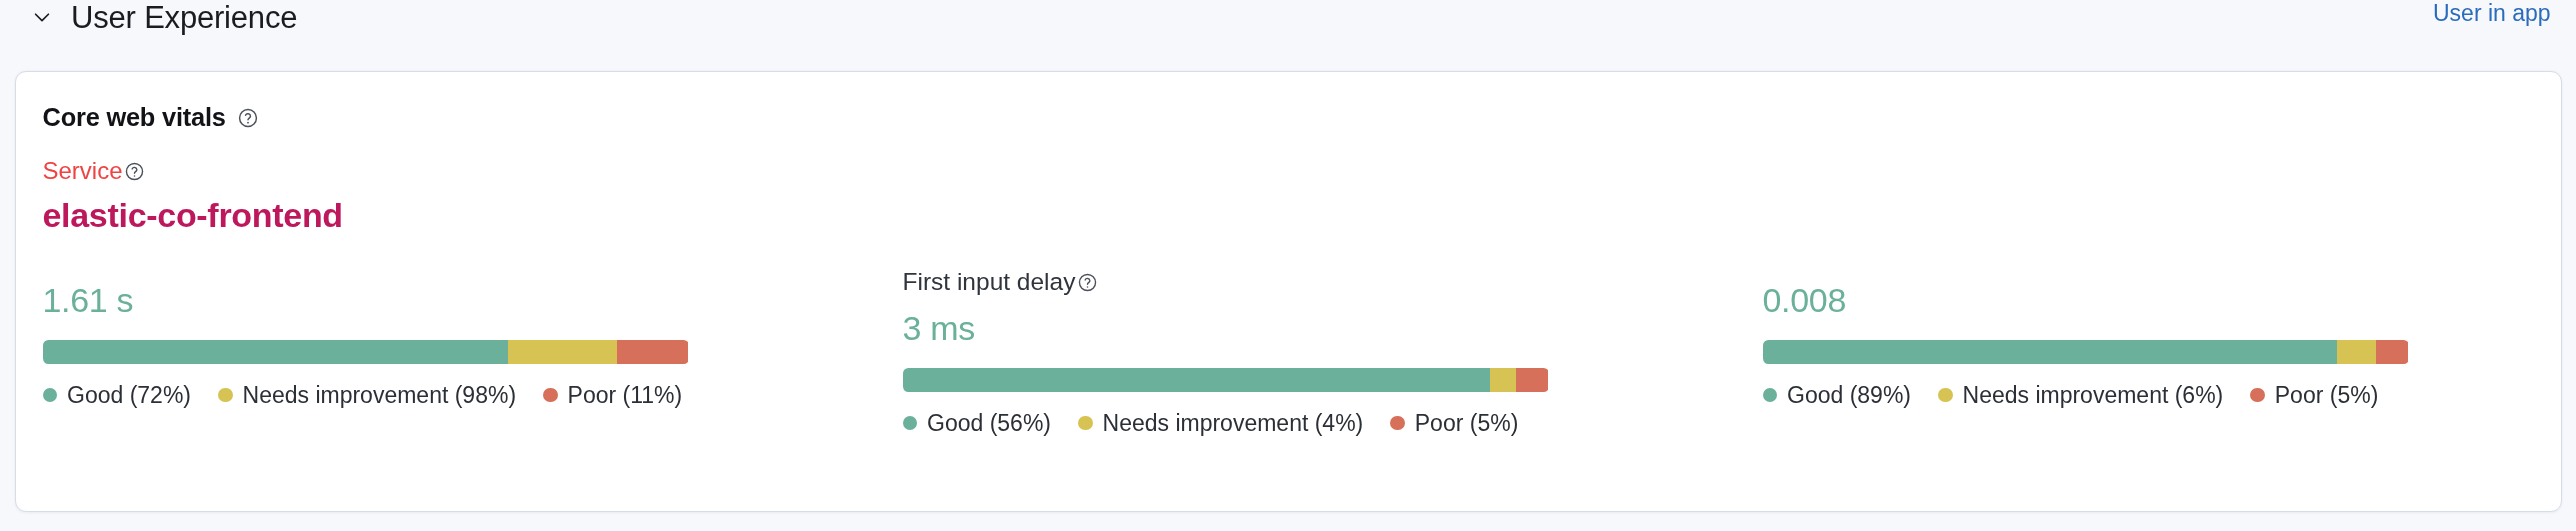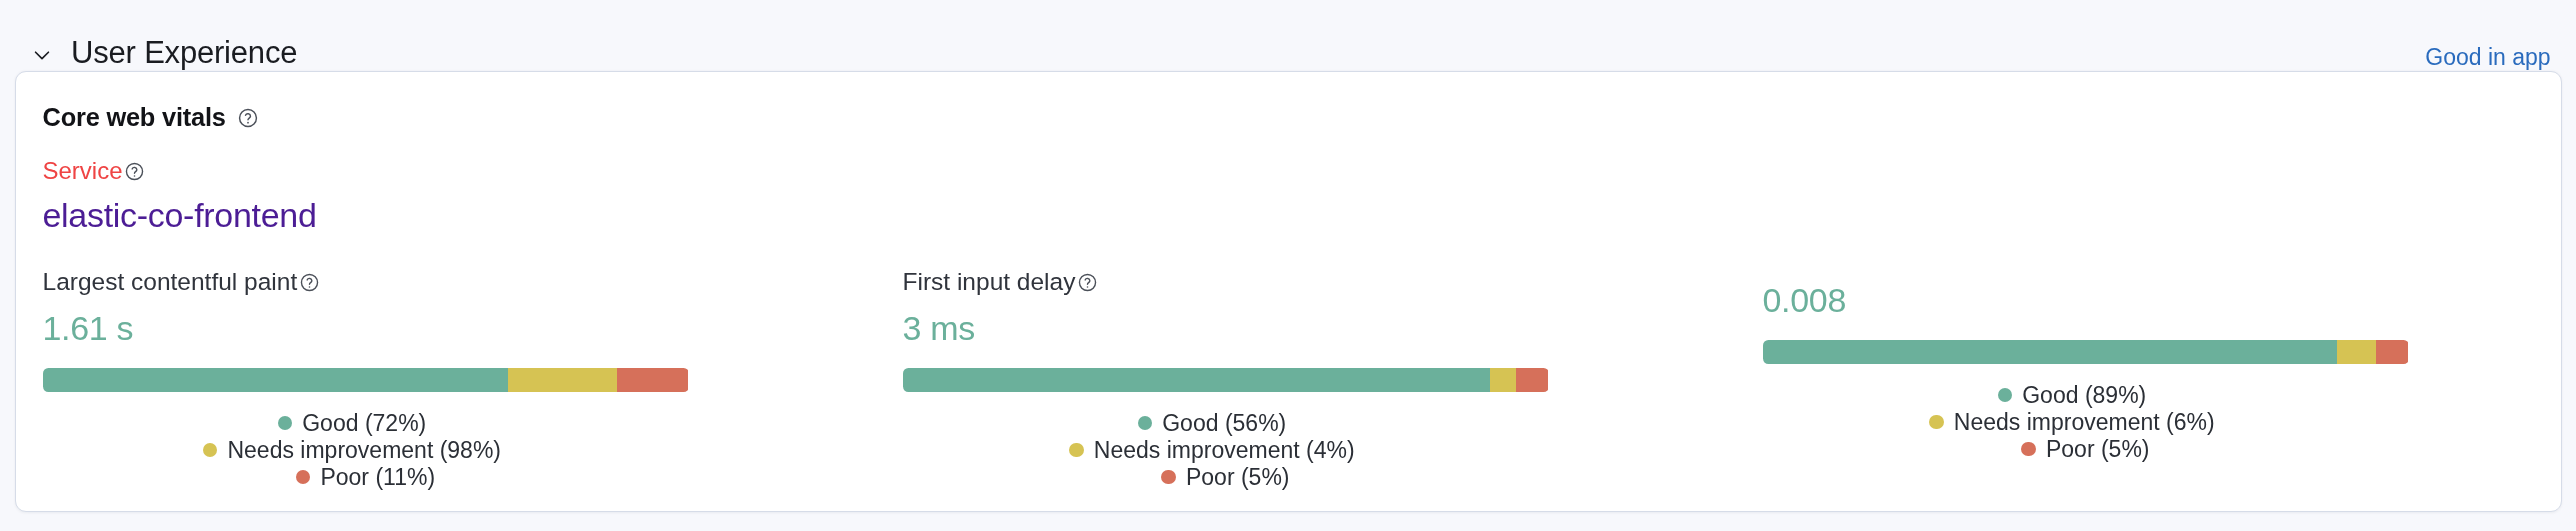--- a/index.html
+++ b/index.html
@@ -13,21 +13,21 @@
     font-family: "Liberation Sans", sans-serif;
     -webkit-font-smoothing: antialiased;
     color: #1a1c21;
     overflow: hidden;
   }
 
   
   .section-header {
     height: 71px;
     display: flex;
-    align-items: flex-end;
+    align-items: flex-start;
     padding: 0 20px 0 20px;
     box-sizing: border-box;
   }
   .chevron-btn {
     width: 33px;
     height: 33px;
     display: flex;
     align-items: center;
     justify-content: center;
     flex: 0 0 auto;
@@ -84,22 +84,22 @@
     margin-top: 25.4px;
     font-size: 24px;
     font-weight: 400;
     color: #ef4444;
   }
   .service-label .help { margin-left: 1.8px; }
 
   .service-value {
     margin-top: 11px;
     font-size: 34px;
-    font-weight: 400;
-    color: #4c1d95;
+    font-weight: 700;
+    color: #be185d;
     letter-spacing: -0.3px;
   }
 
   
   .metrics {
     display: flex;
     margin-top: 33px;
   }
   .metric {
     flex: 0 0 auto;
@@ -130,25 +130,24 @@
     border-radius: 5.4px;
     overflow: hidden;
     display: flex;
     width: 646px;
   }
   .seg { height: 100%; }
 
   .legend {
     margin-top: 18px;
     display: flex;
-    align-items: center;
+    align-items: flex-end;
     font-size: 23px;
     color: #2b2f36;
     white-space: nowrap;
-    flex-direction: column;
   }
   .legend-item {
     display: flex;
     align-items: center;
     margin-right: 27px;
   }
   .legend-item:last-child { margin-right: 0; }
   .dot {
     width: 14.5px;
     height: 14.5px;
@@ -163,21 +162,21 @@
 <body>
 
 <div class="section-header">
   <div class="chevron-btn">
     <svg width="22" height="22" viewBox="0 0 24 24" fill="none" stroke="#1a1c21" stroke-width="1.8" stroke-linecap="round" stroke-linejoin="round">
       <polyline points="5,9 12,16 19,9"></polyline>
     </svg>
   </div>
   <div class="section-title">User Experience</div>
   <div class="header-spacer"></div>
-  <a class="view-in-app" href="#" style="color: rgb(42, 107, 189);">Good in app</a>
+  <a class="view-in-app" href="#" style="color: rgb(42, 107, 189);">User in app</a>
 </div>
 
 <div class="panel">
 
   <div class="panel-title">
     <span>Core web vitals</span>
     <span class="help">
       <svg class="help-icon" width="22" height="22" viewBox="0 0 24 24" fill="none" stroke="#4b5059" stroke-width="1.6">
         <circle cx="12" cy="12" r="9.2"></circle>
         <path d="M9.3 9.1a2.8 2.8 0 0 1 5.4 1c0 1.9-2.7 2.2-2.7 3.9" stroke-linecap="round" fill="none"></path>
@@ -195,30 +194,20 @@
         <circle cx="12" cy="17.1" r="0.95" fill="#4b5059" stroke="none"></circle>
       </svg>
     </span>
   </div>
 
   <div class="service-value">elastic-co-frontend</div>
 
   <div class="metrics">
 
     <div class="metric">
-      <div class="metric-label">
-        <span>Largest contentful paint</span>
-        <span class="help">
-          <svg class="help-icon" width="21" height="21" viewBox="0 0 24 24" fill="none" stroke="#4b5059" stroke-width="1.6">
-            <circle cx="12" cy="12" r="9.2"></circle>
-            <path d="M9.3 9.1a2.8 2.8 0 0 1 5.4 1c0 1.9-2.7 2.2-2.7 3.9" stroke-linecap="round" fill="none"></path>
-            <circle cx="12" cy="17.1" r="0.95" fill="#4b5059" stroke="none"></circle>
-          </svg>
-        </span>
-      </div>
       <div class="metric-value" style="color: rgb(107, 176, 155);">1.61 s</div>
       <div class="bar">
         <div class="seg" style="width: 72%; background: rgb(107, 176, 155);"></div>
         <div class="seg" style="width: 17%; background: rgb(214, 195, 83);"></div>
         <div class="seg" style="width: 11%; background: rgb(214, 112, 90);"></div>
       </div>
       <div class="legend">
         <div class="legend-item">
           <span class="dot" style="background: rgb(107, 176, 155);"></span>
           <span>Good (72%)</span>

